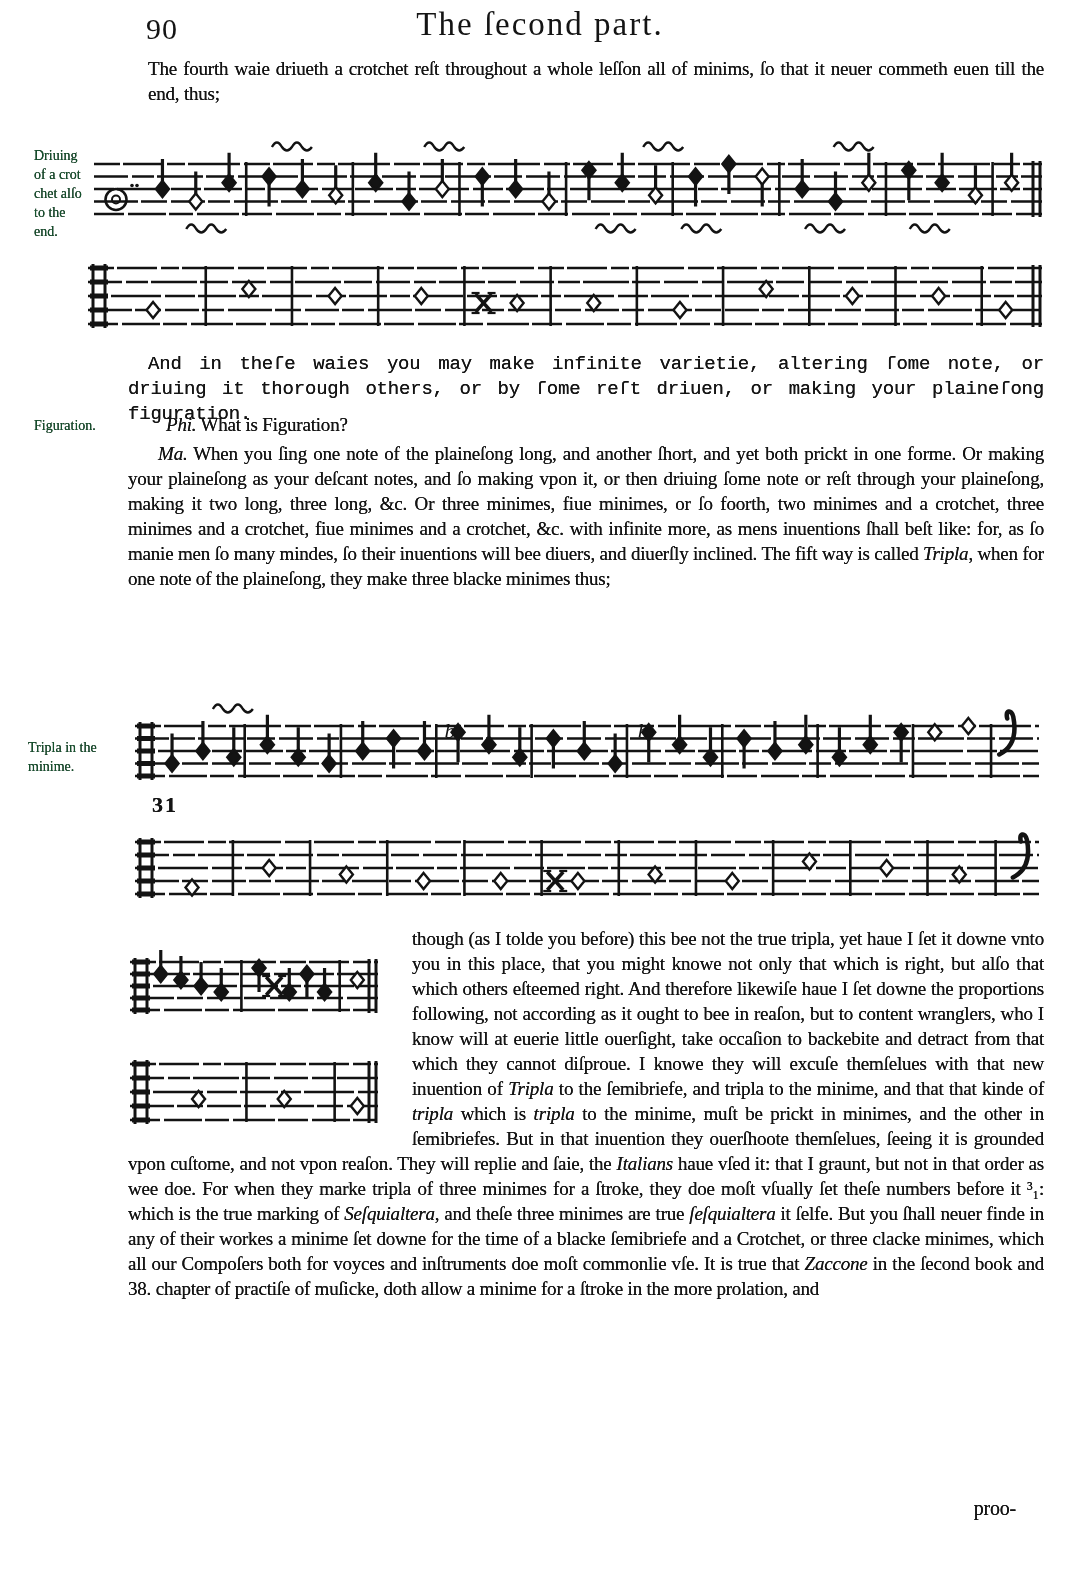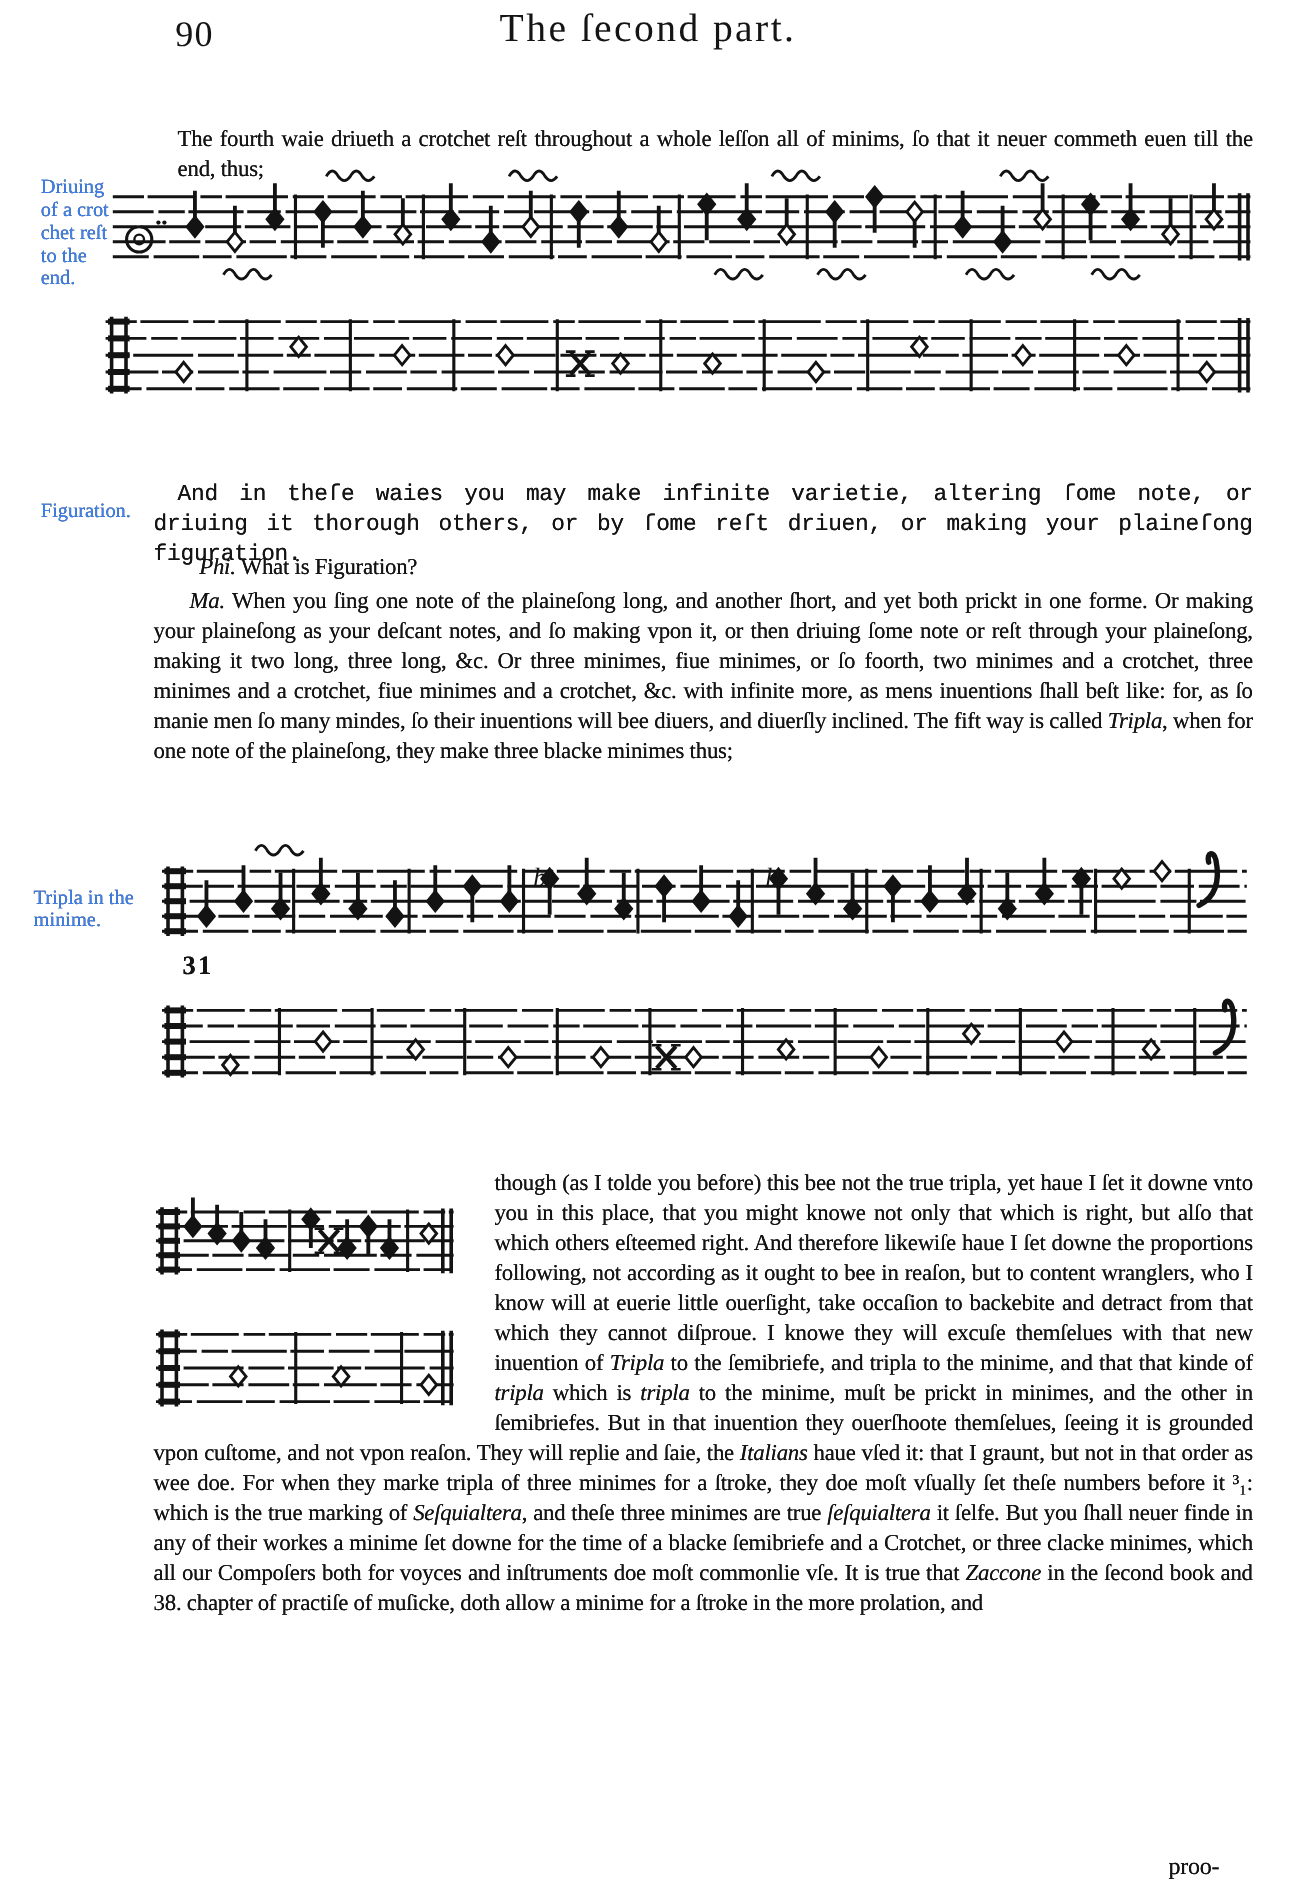--- a/index.html
+++ b/index.html
@@ -2,47 +2,47 @@
 <html><head>
 <meta charset="utf-8">
 <style>
   html,body{margin:0;padding:0;background:#e8e8e8;}
   .page{position:relative;width:1080px;height:1571px;background:#ffffff;overflow:hidden;
         font-family:"Liberation Serif","DejaVu Serif",serif;color:#141414;}
   .abs{position:absolute;}
   .page-number{font-size:30px;letter-spacing:1px;}
   .page-title{left:0;right:0;text-align:center;font-size:33px;letter-spacing:2px;}
   .body-text{font-size:19px;line-height:25px;letter-spacing:-0.2px;text-align:justify;
-             text-shadow:0 0 0.4px #1a1a1a;margin-top:48px;}
+             text-shadow:0 0 0.4px #1a1a1a;}
   .no-justify{text-align:left;}
   .indent-sm{text-indent:20px;}
   .indent-md{text-indent:30px;}
   .it{font-style:italic;}
-  .margin-note{font-size:17px;line-height:19px;color:#3b82f6;text-shadow:0 0 0.3px #222;}
+  .margin-note{font-size:14px;line-height:19px;color:#14532d;text-shadow:0 0 0.3px #222;}
   .margin-note span{display:block;}
   .staff-host{position:absolute;}
   .staff-host svg{display:block;}
   .ex-label{font-size:22px;font-weight:bold;letter-spacing:2px;text-shadow:0 0 0.4px #111;text-align:center;}
   .catchword{text-align:right;font-size:20px;}
   .float-music{float:left;width:268px;height:212px;margin:2px 16px 4px 0;position:relative;}
 </style>
 </head>
 <body>
 
 <div class="page">
 
   <div class="abs page-number" style="left:146px;top:12px;">90</div>
   <div class="abs page-title" style="top:6px;">The ſecond part.</div>
 
   <div class="abs body-text" style="left:148px;top:56px;width:896px;">The fourth waie driueth a crotchet reſt throughout a whole leſſon all of minims, ſo that it neuer commeth euen till the end, thus;</div>
 
   <div class="abs margin-note" style="left:34px;top:146px;width:96px;">
     <span>Driuing</span>
     <span>of a crot</span>
-    <span>chet reſt</span>
+    <span>chet alſo</span>
     <span>to the</span>
     <span>end.</span>
   </div>
   <div class="staff-host" style="left:92px;top:128px;width:952px;height:114px;">
       <svg viewBox="0 0 952 114" width="100%" height="100%" preserveAspectRatio="none">
         <line x1="2" y1="36" x2="950" y2="36" stroke="#131313" stroke-width="2.4" stroke-dasharray="26 3 40 4 18 3 52 4"></line>
         <line x1="2" y1="48.5" x2="950" y2="48.5" stroke="#131313" stroke-width="2.4" stroke-dasharray="34 4 22 3 46 3 28 4"></line>
         <line x1="2" y1="61" x2="950" y2="61" stroke="#131313" stroke-width="2.4" stroke-dasharray="20 3 50 4 30 3 38 3"></line>
         <line x1="2" y1="73.5" x2="950" y2="73.5" stroke="#131313" stroke-width="2.4" stroke-dasharray="44 3 26 4 34 3 22 4"></line>
         <line x1="2" y1="86" x2="950" y2="86" stroke="#131313" stroke-width="2.4" stroke-dasharray="30 4 38 3 24 4 42 3"></line>

